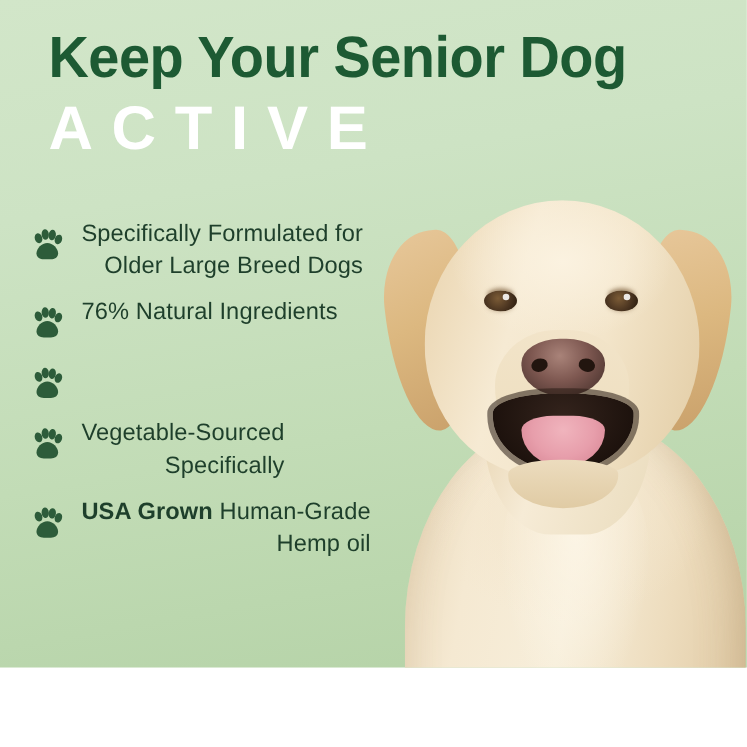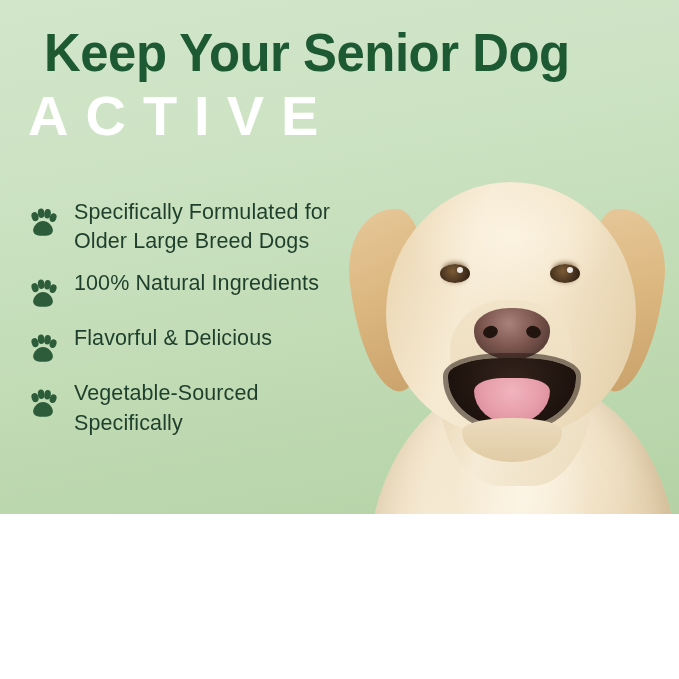--- a/index.html
+++ b/index.html
@@ -3,21 +3,21 @@
 <meta charset="utf-8">
 <style>
   html, body {
     margin: 0;
     padding: 0;
     background: #ffffff;
   }
   #poster {
     position: relative;
     width: 679px;
-    height: 514px;
+    height: 607px;
     overflow: hidden;
     font-family: "Liberation Sans", sans-serif;
     background: linear-gradient(170deg, #d2e6c9 0%, #cde3c4 28%, #c2dcb6 62%, #b4d2a6 100%);
   }
 
   
   .dog-photo {
     position: absolute;
     left: 330px;
     top: 150px;
@@ -178,21 +178,21 @@
     line-height: 1.0;
     font-weight: 700;
     letter-spacing: -0.5px;
     color: #1d5a33;
     white-space: nowrap;
     transform: scaleX(0.96);
     transform-origin: left center;
   }
   .active-word {
     position: absolute;
-    left: 28px;
+    left: 44px;
     top: 88px;
     margin: 0;
     font-size: 56px;
     line-height: 1.0;
     font-weight: 700;
     letter-spacing: 17px;
     color: #ffffff;
   }
 
   
@@ -202,20 +202,21 @@
     top: 198px;
     width: 400px;
     margin: 0;
     padding: 0;
     list-style: none;
   }
   .bullet {
     display: flex;
     align-items: flex-start;
     margin-bottom: 13px;
+    text-align: right;
   }
   .paw-icon {
     flex: 0 0 auto;
     width: 34px;
     height: 34px;
     margin-top: 8px;
     margin-right: 14px;
   }
   .paw-icon svg { display: block; width: 100%; height: 100%; }
   .bullet-text {
@@ -276,49 +277,63 @@
         <svg viewBox="0 0 64 64" aria-hidden="true">
           <g fill="#2d5c3a">
             <ellipse cx="17" cy="20" rx="6.4" ry="8.6" transform="rotate(-18 17 20)"></ellipse>
             <ellipse cx="28.5" cy="13.5" rx="6.2" ry="9" transform="rotate(-6 28.5 13.5)"></ellipse>
             <ellipse cx="40.5" cy="14.5" rx="6.2" ry="9" transform="rotate(8 40.5 14.5)"></ellipse>
             <ellipse cx="51" cy="22" rx="6.2" ry="8.4" transform="rotate(20 51 22)"></ellipse>
             <path d="M32 28c9.5 0 18.5 9.4 18.5 17.8 0 6.4-5.6 10.2-12.4 10.2h-12.2c-6.8 0-12.4-3.8-12.4-10.2C13.5 37.4 22.5 28 32 28z"></path>
           </g>
         </svg>
       </span>
-      <span class="bullet-text">100% Natural Ingredients</span>
-    </li>
-
-    <li class="bullet">
-      <span class="paw-icon">
-        <svg viewBox="0 0 64 64" aria-hidden="true">
-          <g fill="#2d5c3a">
-            <ellipse cx="17" cy="20" rx="6.4" ry="8.6" transform="rotate(-18 17 20)"></ellipse>
-            <ellipse cx="28.5" cy="13.5" rx="6.2" ry="9" transform="rotate(-6 28.5 13.5)"></ellipse>
-            <ellipse cx="40.5" cy="14.5" rx="6.2" ry="9" transform="rotate(8 40.5 14.5)"></ellipse>
-            <ellipse cx="51" cy="22" rx="6.2" ry="8.4" transform="rotate(20 51 22)"></ellipse>
-            <path d="M32 28c9.5 0 18.5 9.4 18.5 17.8 0 6.4-5.6 10.2-12.4 10.2h-12.2c-6.8 0-12.4-3.8-12.4-10.2C13.5 37.4 22.5 28 32 28z"></path>
-          </g>
-        </svg>
-      </span>
-      <span class="bullet-text">Flavorful &amp; Delicious</span>
+      <span class="bullet-text">76% Natural Ingredients</span>
+    </li>
+
+    <li class="bullet">
+      <span class="paw-icon">
+        <svg viewBox="0 0 64 64" aria-hidden="true">
+          <g fill="#2d5c3a">
+            <ellipse cx="17" cy="20" rx="6.4" ry="8.6" transform="rotate(-18 17 20)"></ellipse>
+            <ellipse cx="28.5" cy="13.5" rx="6.2" ry="9" transform="rotate(-6 28.5 13.5)"></ellipse>
+            <ellipse cx="40.5" cy="14.5" rx="6.2" ry="9" transform="rotate(8 40.5 14.5)"></ellipse>
+            <ellipse cx="51" cy="22" rx="6.2" ry="8.4" transform="rotate(20 51 22)"></ellipse>
+            <path d="M32 28c9.5 0 18.5 9.4 18.5 17.8 0 6.4-5.6 10.2-12.4 10.2h-12.2c-6.8 0-12.4-3.8-12.4-10.2C13.5 37.4 22.5 28 32 28z"></path>
+          </g>
+        </svg>
+      </span>
     </li>
 
     <li class="bullet">
       <span class="paw-icon">
         <svg viewBox="0 0 64 64" aria-hidden="true">
           <g fill="#2d5c3a">
             <ellipse cx="17" cy="20" rx="6.4" ry="8.6" transform="rotate(-18 17 20)"></ellipse>
             <ellipse cx="28.5" cy="13.5" rx="6.2" ry="9" transform="rotate(-6 28.5 13.5)"></ellipse>
             <ellipse cx="40.5" cy="14.5" rx="6.2" ry="9" transform="rotate(8 40.5 14.5)"></ellipse>
             <ellipse cx="51" cy="22" rx="6.2" ry="8.4" transform="rotate(20 51 22)"></ellipse>
             <path d="M32 28c9.5 0 18.5 9.4 18.5 17.8 0 6.4-5.6 10.2-12.4 10.2h-12.2c-6.8 0-12.4-3.8-12.4-10.2C13.5 37.4 22.5 28 32 28z"></path>
           </g>
         </svg>
       </span>
       <span class="bullet-text">Vegetable-Sourced
 Specifically</span>
     </li>
 
+    <li class="bullet">
+      <span class="paw-icon">
+        <svg viewBox="0 0 64 64" aria-hidden="true">
+          <g fill="#2d5c3a">
+            <ellipse cx="17" cy="20" rx="6.4" ry="8.6" transform="rotate(-18 17 20)"></ellipse>
+            <ellipse cx="28.5" cy="13.5" rx="6.2" ry="9" transform="rotate(-6 28.5 13.5)"></ellipse>
+            <ellipse cx="40.5" cy="14.5" rx="6.2" ry="9" transform="rotate(8 40.5 14.5)"></ellipse>
+            <ellipse cx="51" cy="22" rx="6.2" ry="8.4" transform="rotate(20 51 22)"></ellipse>
+            <path d="M32 28c9.5 0 18.5 9.4 18.5 17.8 0 6.4-5.6 10.2-12.4 10.2h-12.2c-6.8 0-12.4-3.8-12.4-10.2C13.5 37.4 22.5 28 32 28z"></path>
+          </g>
+        </svg>
+      </span>
+      <span class="bullet-text"><span class="strong">USA Grown</span><span> Human-Grade
+Hemp oil</span></span>
+    </li>
 
   </ul>
 </div>
 
 </body></html>

